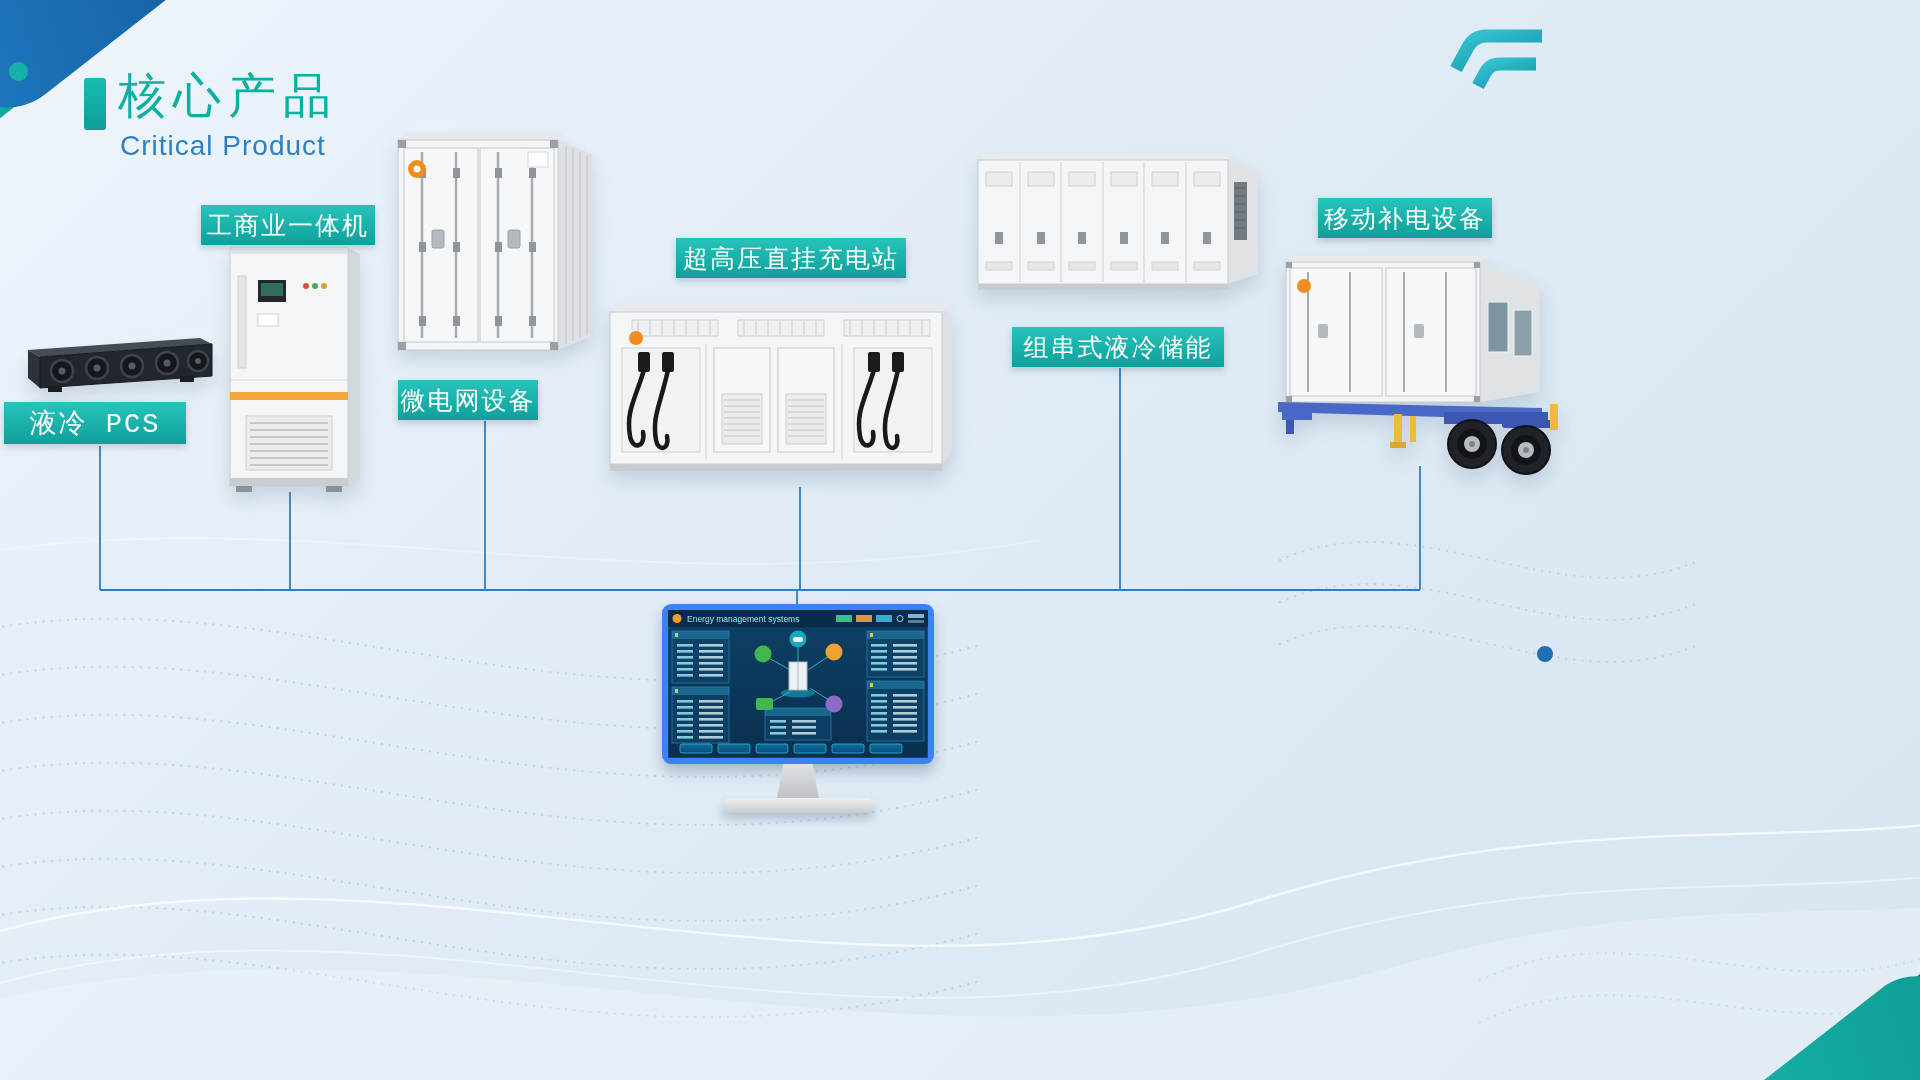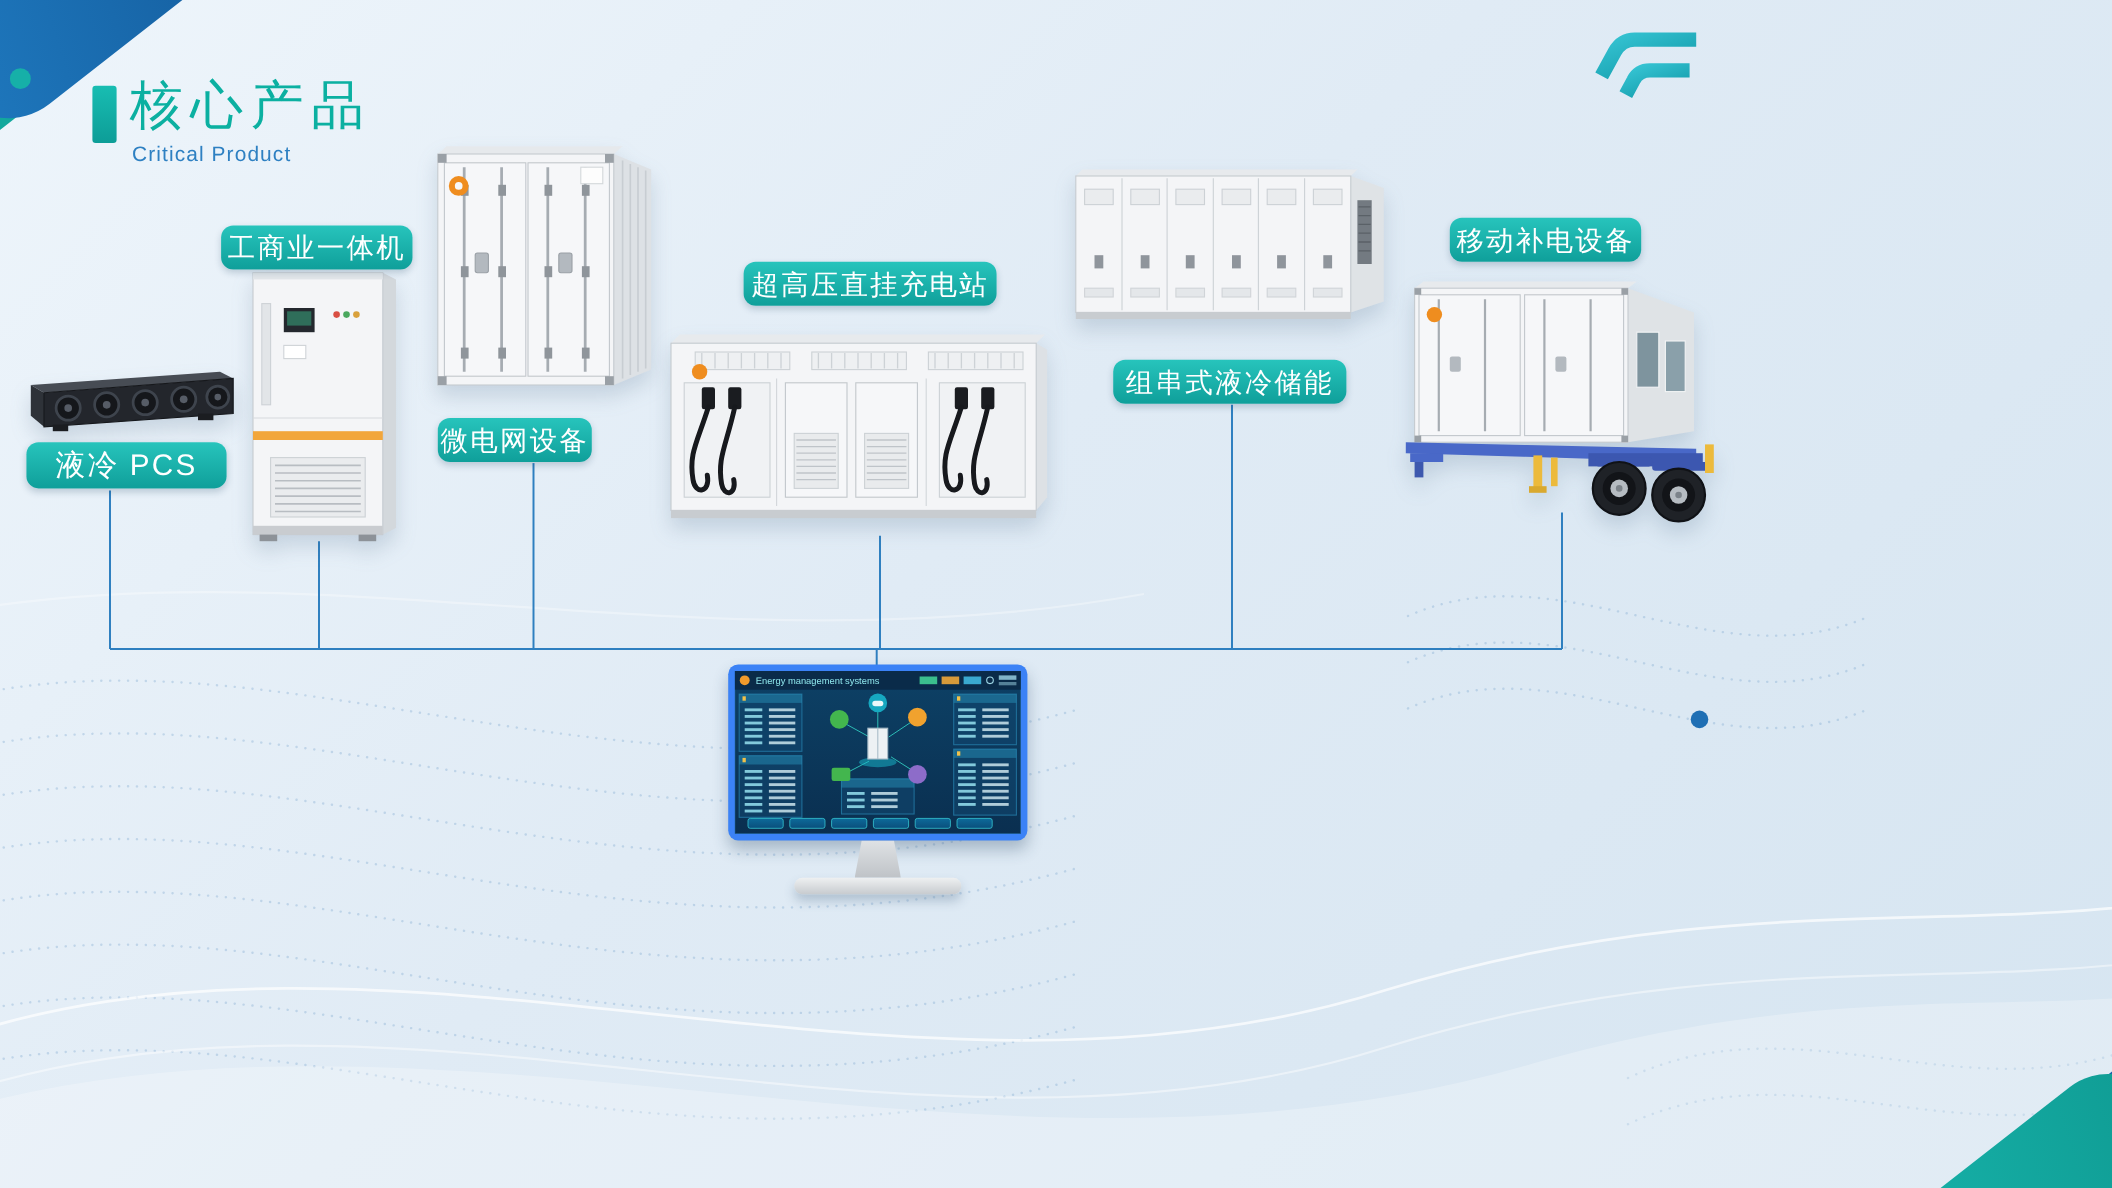--- a/index.html
+++ b/index.html
@@ -3,28 +3,28 @@
 <meta charset="utf-8">
 <style>
   *{margin:0;padding:0;box-sizing:border-box}
   html,body{width:1920px;height:1080px;overflow:hidden}
   body{font-family:"Liberation Sans",sans-serif;
        background:linear-gradient(135deg,#eef5fb 0%,#e0ebf5 45%,#d6e5f1 100%)}
   .stage{position:relative;width:1920px;height:1080px;overflow:hidden}
   .abs{position:absolute}
   .pill{position:absolute;display:flex;align-items:center;justify-content:center;
         color:#fff;background:linear-gradient(180deg,#27c4bc,#0f9f9a);
-        border-radius:11px;font-family:Liberation Sans, sans-serif;
+        border-radius:0;font-family:Liberation Mono, monospace;
         box-shadow:0 3px 7px rgba(20,60,90,.22);letter-spacing:2px;z-index:5}
   .product{position:absolute;z-index:3;filter:drop-shadow(0 10px 9px rgba(70,100,130,.20))}
   .accent-bar{position:absolute;left:84px;top:78px;width:22px;height:52px;z-index:6;
         background:linear-gradient(180deg,#18bdb2,#0d9d97);border-radius:3px}
   .page-title{position:absolute;left:118px;top:64px;font-size:48px;font-weight:normal;
         color:#0bb0a1;letter-spacing:7px;z-index:6}
-  .page-subtitle{position:absolute;left:120px;top:130px;font-size:19px;color:#2e80c2;
+  .page-subtitle{position:absolute;left:120px;top:130px;font-size:28px;color:#2e80c2;
         letter-spacing:1px;z-index:6}
   .corner{position:absolute;z-index:6}
   .tl-teal{left:-120px;top:-18px;width:240px;height:120px;background:#12a89d;
         border-radius:40px;transform:rotate(-38deg)}
   .tl-blue{left:-70px;top:-62px;width:276px;height:122px;border-radius:61px;
         background:linear-gradient(110deg,#1f7ac0,#155fa0);transform:rotate(-38deg)}
   .tl-dot{left:9px;top:62px;width:19px;height:19px;border-radius:50%;background:#16b0a8}
   .br-teal{right:-70px;bottom:-60px;width:280px;height:112px;border-radius:56px;
         background:linear-gradient(110deg,#17b3aa,#0f9a92);transform:rotate(-38deg)}
   .br-blue{right:-120px;bottom:-12px;width:240px;height:104px;border-radius:52px;
@@ -455,21 +455,21 @@
           <use href="#embtn" x="88" y="134"></use>
         <use href="#embtn" x="126" y="134"></use>
           <use href="#embtn" x="164" y="134"></use>
           <use href="#embtn" x="202" y="134"></use>
       </svg>
     </div>
     <div class="monitor-neck"></div>
     <div class="monitor-base"></div>
   </div>
 
-  <div class="pill" style="left:24px;top:402px;width:182px;height:42px;font-size:27px">液冷 PCS</div>
+  <div class="pill" style="left:4px;top:402px;width:182px;height:42px;font-size:27px">液冷 PCS</div>
   <div class="pill" style="left:201px;top:205px;width:174px;height:40px;font-size:25px">工商业一体机</div>
   <div class="pill" style="left:398px;top:380px;width:140px;height:40px;font-size:25px">微电网设备</div>
   <div class="pill" style="left:676px;top:238px;width:230px;height:40px;font-size:25px">超高压直挂充电站</div>
   <div class="pill" style="left:1012px;top:327px;width:212px;height:40px;font-size:25px">组串式液冷储能</div>
   <div class="pill" style="left:1318px;top:198px;width:174px;height:40px;font-size:25px">移动补电设备</div>
 
   <div class="corner tl-teal"></div>
   <div class="corner tl-blue"></div>
   <div class="corner tl-dot"></div>
   <div class="corner br-green"></div>

